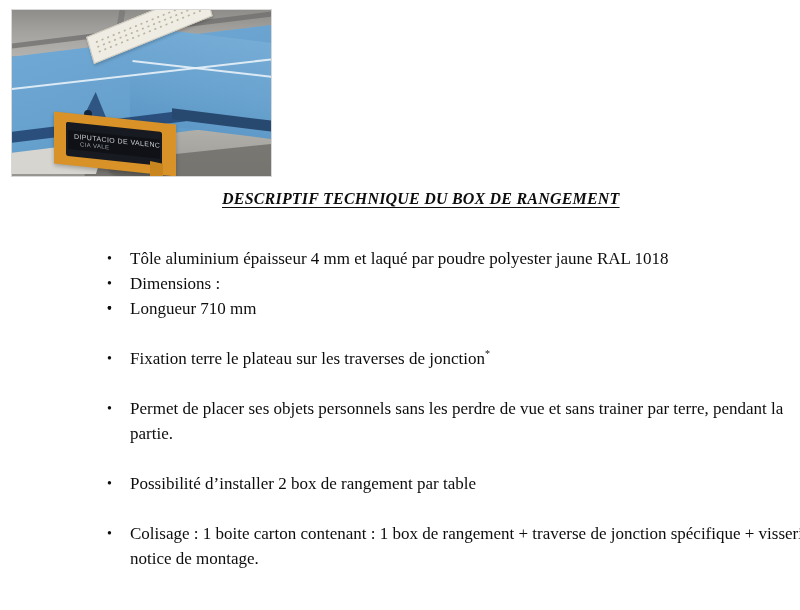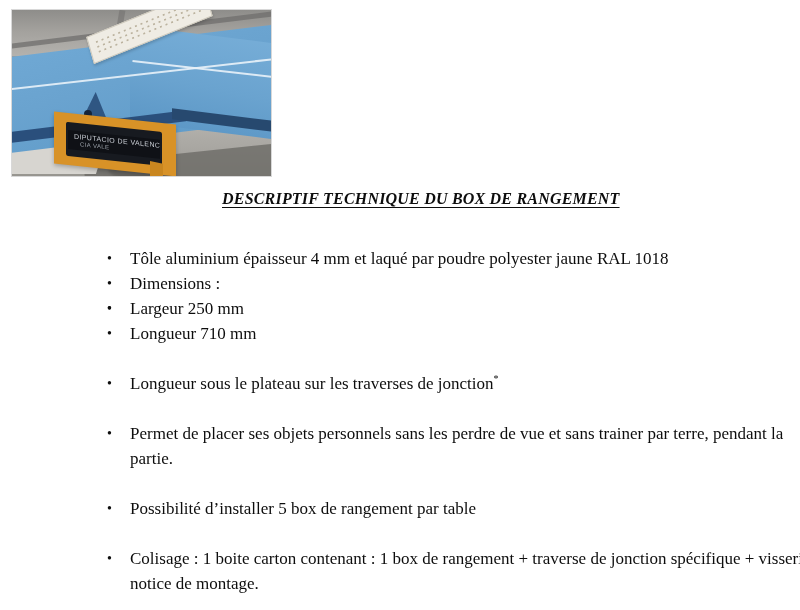--- a/index.html
+++ b/index.html
@@ -347,39 +347,38 @@
   </li>
   <li class="bullet-item">
     <span class="marker">•</span>
     <span>Dimensions :</span>
   </li>
   <li class="bullet-item">
     <span class="marker">•</span>
   </li>
   <li class="bullet-item">
     <span class="marker">•</span>
-    <span>Largeur 250 mm</span>
   </li>
   <li class="bullet-item">
     <span class="marker">•</span>
     <span>Longueur 710 mm</span>
   </li>
 
   <li class="bullet-item gap-before">
     <span class="marker">•</span>
-    <span>Longueur sous le plateau sur les traverses de jonction</span><sup>*</sup>
+    <span>Fixation terre le plateau sur les traverses de jonction</span><sup>*</sup>
   </li>
 
   <li class="bullet-item wrap gap-before">
     <span class="marker">•</span>
     <span>Permet de placer ses objets personnels sans les perdre de vue et sans trainer par terre, pendant la partie.</span>
   </li>
 
   <li class="bullet-item gap-before">
     <span class="marker">•</span>
-    <span>Possibilité d’installer 5 box de rangement par table</span>
+    <span>Possibilité d’installer 2 box de rangement par table</span>
   </li>
 
   <li class="bullet-item wrap gap-before">
     <span class="marker">•</span>
     <span>Colisage : 1 boite carton contenant : 1 box de rangement + traverse de jonction spécifique + visserie + notice de montage.</span>
   </li>
 </ul>
 
 </body></html>

